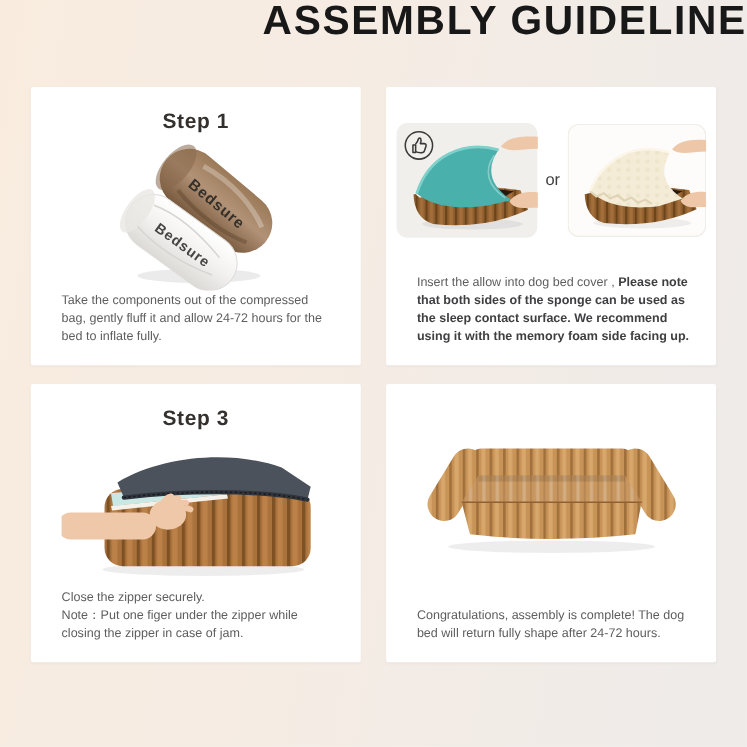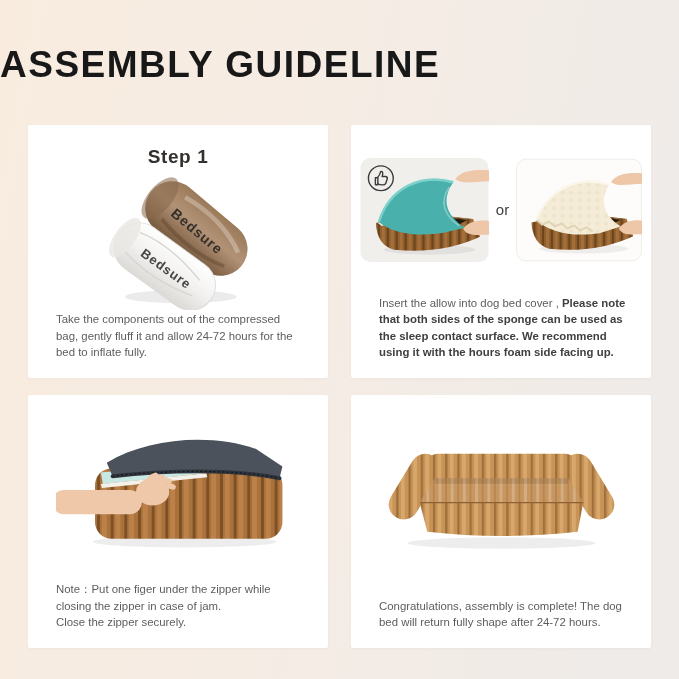--- a/index.html
+++ b/index.html
@@ -4,22 +4,21 @@
 <style>
   html,body{margin:0;padding:0;}
   .page{
     position:relative;
     width:679px;height:679px;
     overflow:hidden;
     background:linear-gradient(100deg,#f9ecdf 0%,#f5ece4 45%,#eeebe9 100%);
     font-family:"Liberation Sans", sans-serif;
   }
   .main-title{
-    padding-top:46px;
-    text-align:left;
+    text-align:right;
     font-size:37px;
     font-weight:700;
     letter-spacing:1.5px;
     color:#181818;
     line-height:1;
   }
   .grid{
     display:grid;
     grid-template-columns:300px 300px;
     grid-template-rows:253px 253px;
@@ -173,46 +172,47 @@
             <path d="M22 64 L60 57 L108 63 L97 69 Q62 73 31 69 Z" fill="#26190e"></path>
             <path d="M21 63 C 34 30, 66 17, 96 27 C 86 44, 90 58, 108 70 L 86 77 C 58 81, 34 76, 21 63 Z" fill="#f4ecd7"></path>
             <path d="M21 63 C 34 30, 66 17, 96 27 C 86 44, 90 58, 108 70 L 86 77 C 58 81, 34 76, 21 63 Z" fill="url(#egg)" opacity="0.5"></path>
             <path d="M21 63 l6 5 l7 -3 l6 5 l7 -3 l6 5 l7 -3 l6 5 l7 -3 l6 4" stroke="#e0d4b6" stroke-width="2" fill="none"></path>
             <path d="M21 63 C 34 30, 66 17, 96 27" stroke="#fbf6e9" stroke-width="2.5" fill="none"></path>
             <path d="M98 24 C 104 16 114 14 130 15 L 130 26 C 116 26 106 30 98 24 Z" fill="#edc7a8"></path>
             <path d="M106 72 C 112 64 122 63 130 64 L 130 78 C 120 78 110 80 106 72 Z" fill="#edc7a8"></path>
           </svg>
         </div>
       </div>
-      <div class="step-text"><span>Insert the allow into dog bed cover , </span><span class="bold">Please note that both sides of the sponge can be used as the sleep contact surface. We recommend using it with the hours foam side facing up.</span></div>
-    </div>
-
-    <div class="card">
+      <div class="step-text"><span>Insert the allow into dog bed cover , </span><span class="bold">Please note that both sides of the sponge can be used as the sleep contact surface. We recommend using it with the memory foam side facing up.</span></div>
+    </div>
+
+    <div class="card">
+      <div class="step-title">Step 3</div>
       <div class="img-area">
         <svg width="244" height="125" viewBox="0 0 250 125">
           <ellipse cx="132" cy="117" rx="94" ry="6" fill="rgba(0,0,0,0.07)"></ellipse>
           <rect x="40" y="42" width="192" height="72" rx="17" fill="url(#ribs3)"></rect>
           <path d="M46 46 L152 35 L154 47 L48 58 Z" fill="#c9e8e4"></path>
           <path d="M46 58 L154 47 L155 51 L47 62 Z" fill="#f4f1ea"></path>
           <path d="M52 36 C 95 10, 160 6, 205 22 L 232 40 L 229 52 C 180 42, 110 44, 58 50 Z" fill="#4c525c"></path>
           <path d="M58 50 C 110 44, 180 42, 229 52" stroke="#30353d" stroke-width="4" fill="none" stroke-linecap="round"></path>
           <path d="M58 50 C 110 44, 180 42, 229 52" stroke="#14171b" stroke-width="1.2" fill="none" stroke-dasharray="2 2.5"></path>
           <rect x="-4" y="64" width="92" height="25" rx="12.5" fill="#eec8a8"></rect>
           <ellipse cx="99" cy="66" rx="17" ry="14" fill="#eec8a8"></ellipse>
           <g stroke="#eec8a8" stroke-width="5.5" fill="none" stroke-linecap="round">
             <path d="M94 56 q3 -6 8 -7"></path>
             <path d="M100 56 q4 -5 9 -5"></path>
             <path d="M106 58 q5 -4 10 -3"></path>
             <path d="M111 61 q5 -2 9 0"></path>
           </g>
         </svg>
       </div>
       <div class="step-text">
+        <div>Close the zipper securely.</div>
         <div>Note：Put one figer under the zipper while closing the zipper in case of jam.</div>
-        <div>Close the zipper securely.</div>
       </div>
     </div>
 
     <div class="card">
       <div class="img-area">
         <svg width="235" height="115" viewBox="0 0 250 115">
           <ellipse cx="125" cy="107" rx="100" ry="6" fill="rgba(0,0,0,0.07)"></ellipse>
           <line x1="44" y1="28" x2="21" y2="66" stroke="url(#ribs4)" stroke-width="32" stroke-linecap="round"></line>
           <line x1="206" y1="28" x2="229" y2="66" stroke="url(#ribs4)" stroke-width="32" stroke-linecap="round"></line>
           <rect x="44" y="12" width="162" height="27" rx="13.5" fill="url(#ribs4)"></rect>

